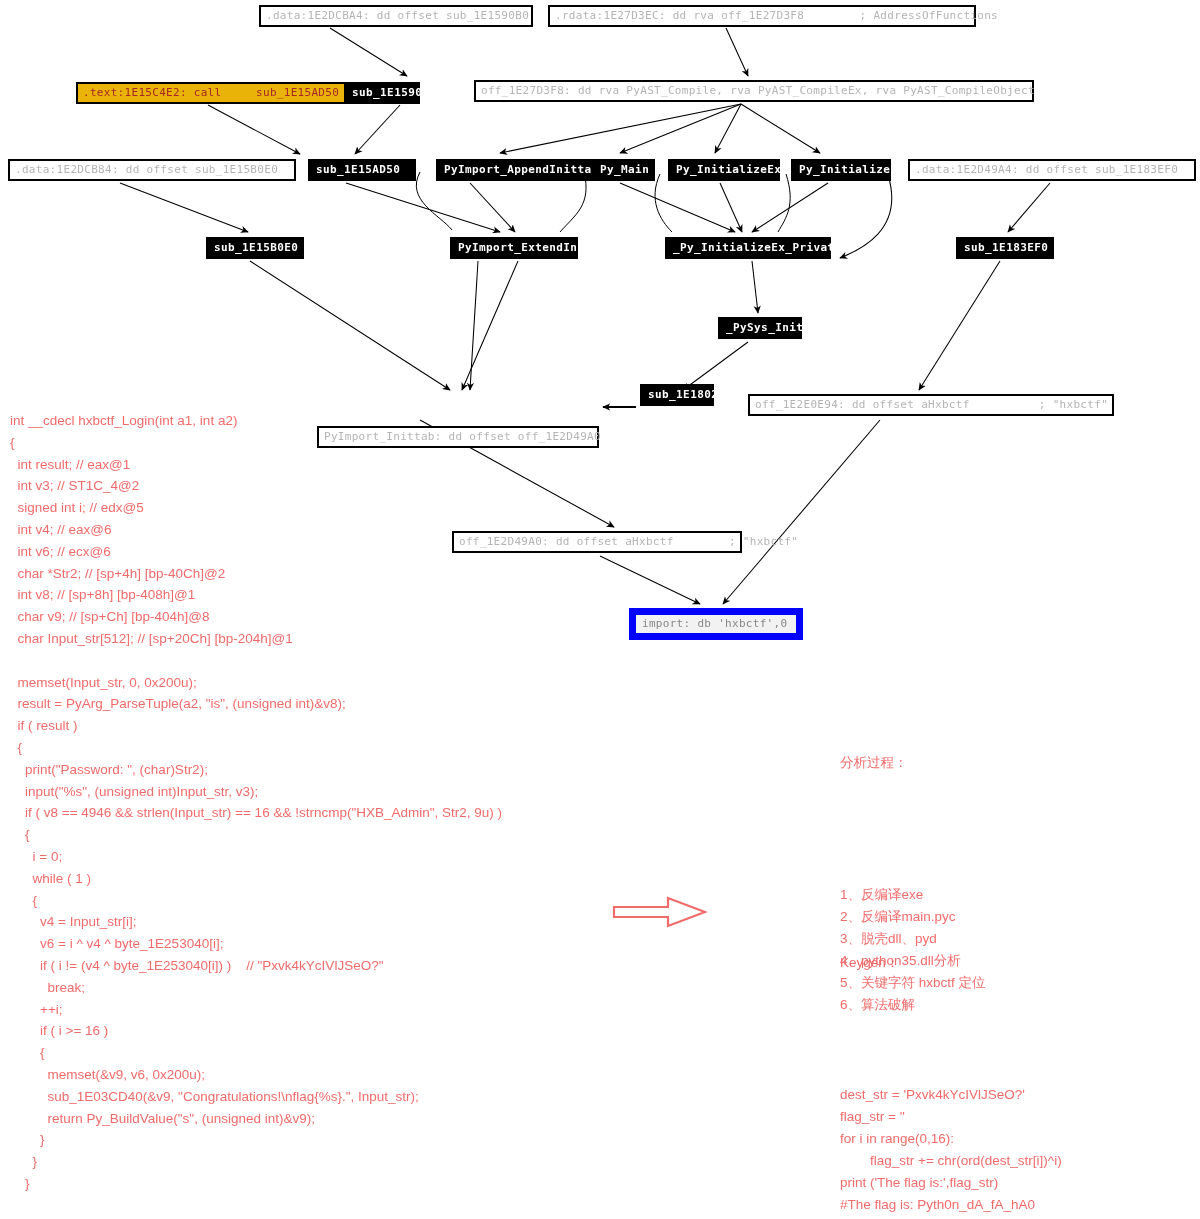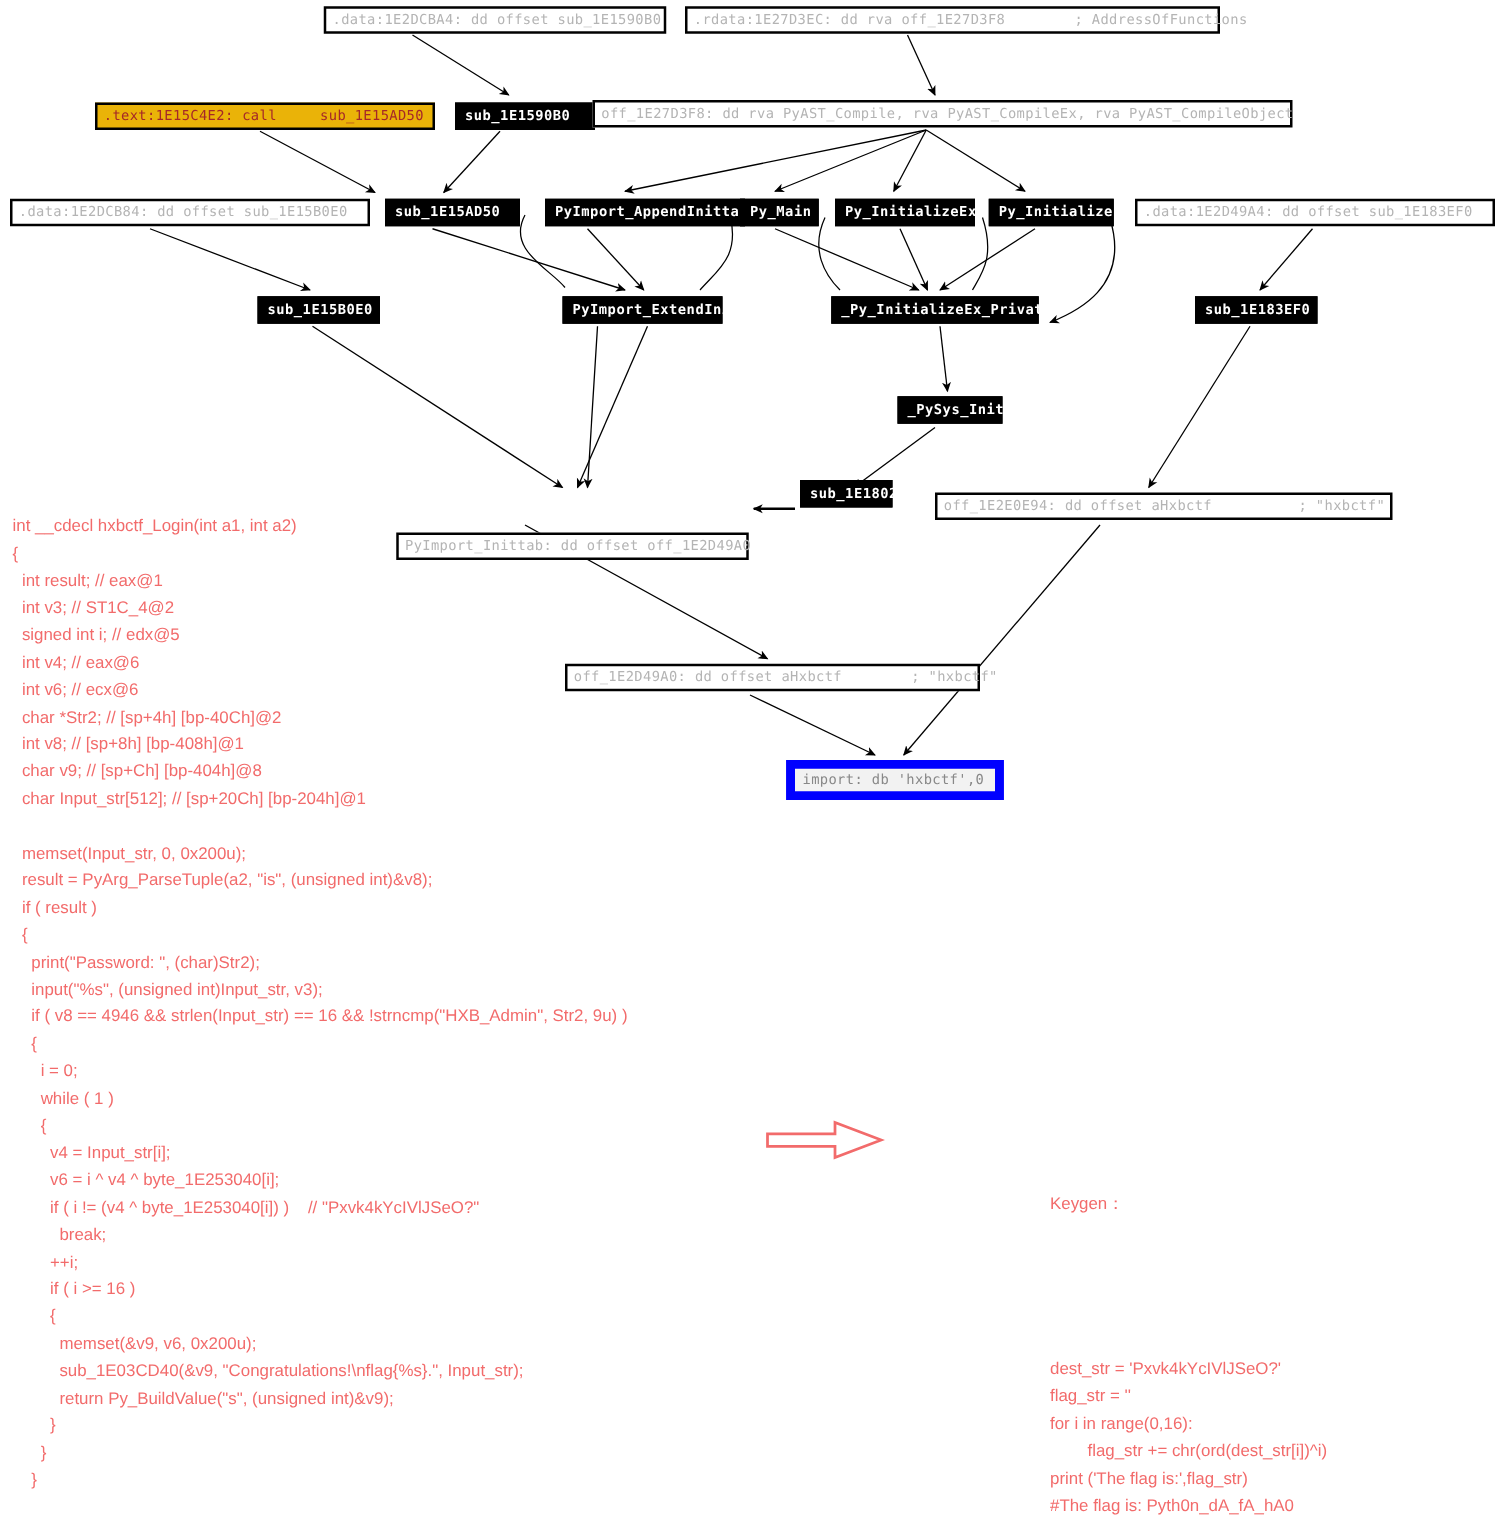--- a/index.html
+++ b/index.html
@@ -146,48 +146,53 @@
       <path d="M584,172 C 592,205 575,215 560,232"></path>
       <path d="M660,174 C 648,200 660,220 672,232"></path>
       <path d="M786,174 C 796,205 786,218 778,232"></path>
     </g>
   </svg>
 
   <div id="nodes">
       <div class="node n-data" style="left: 259px; top: 5px; width: 274px;">.data:1E2DCBA4: dd offset sub_1E1590B0</div>
       <div class="node n-data" style="left: 548px; top: 5px; width: 428px;">.rdata:1E27D3EC: dd rva off_1E27D3F8        ; AddressOfFunctions</div>
       <div class="node n-call" style="left: 76px; top: 82px; width: 272px;">.text:1E15C4E2: call     sub_1E15AD50</div>
-      <div class="node n-func" style="left: 364px; top: 82px; width: 112px;">sub_1E1590B0</div>
+      <div class="node n-func" style="left: 344px; top: 82px; width: 76px;">sub_1E1590B0</div>
       <div class="node n-data" style="left: 474px; top: 80px; width: 560px;">off_1E27D3F8: dd rva PyAST_Compile, rva PyAST_CompileEx, rva PyAST_CompileObject</div>
       <div class="node n-data" style="left: 8px; top: 159px; width: 288px;">.data:1E2DCB84: dd offset sub_1E15B0E0</div>
       <div class="node n-func" style="left: 308px; top: 159px; width: 108px;">sub_1E15AD50</div>
       <div class="node n-func" style="left: 436px; top: 159px; width: 160px; text-align: right;">PyImport_AppendInittab</div>
       <div class="node n-func" style="left: 592px; top: 159px; width: 63px;">Py_Main</div>
       <div class="node n-func" style="left: 668px; top: 159px; width: 112px;">Py_InitializeEx</div>
       <div class="node n-func" style="left: 791px; top: 159px; width: 100px;">Py_Initialize</div>
       <div class="node n-data" style="left: 908px; top: 159px; width: 288px;">.data:1E2D49A4: dd offset sub_1E183EF0</div>
       <div class="node n-func" style="left: 206px; top: 237px; width: 98px;">sub_1E15B0E0</div>
       <div class="node n-func" style="left: 450px; top: 237px; width: 128px;">PyImport_ExtendInittab</div>
       <div class="node n-func" style="left: 665px; top: 237px; width: 166px;">_Py_InitializeEx_Private</div>
       <div class="node n-func" style="left: 956px; top: 237px; width: 98px;">sub_1E183EF0</div>
       <div class="node n-func" style="left: 718px; top: 317px; width: 84px;">_PySys_Init</div>
       <div class="node n-data" style="left: 317px; top: 394px; width: 282px; margin-top: 32px;">PyImport_Inittab: dd offset off_1E2D49A0</div>
       <div class="node n-func" style="left: 640px; top: 384px; width: 74px;">sub_1E180270</div>
       <div class="node n-data" style="left: 748px; top: 394px; width: 366px;">off_1E2E0E94: dd offset aHxbctf          ; "hxbctf"</div>
-      <div class="node n-data" style="left: 452px; top: 531px; width: 332px;">off_1E2D49A0: dd offset aHxbctf        ; "hxbctf"</div>
+      <div class="node n-data" style="left: 452px; top: 531px; width: 290px;">off_1E2D49A0: dd offset aHxbctf        ; "hxbctf"</div>
       <div class="node n-hl" style="left: 629px; top: 608px; width: 174px;"><div class="inner">import: db 'hxbctf',0</div></div>
     </div>
 
 
   <div class="codeblock" style="left:10px;top:410px;" id="decomp"><span class="ln">int __cdecl hxbctf_Login(int a1, int a2)</span><span class="ln">{</span><span class="ln">  int result; // eax@1</span><span class="ln">  int v3; // ST1C_4@2</span><span class="ln">  signed int i; // edx@5</span><span class="ln">  int v4; // eax@6</span><span class="ln">  int v6; // ecx@6</span><span class="ln">  char *Str2; // [sp+4h] [bp-40Ch]@2</span><span class="ln">  int v8; // [sp+8h] [bp-408h]@1</span><span class="ln">  char v9; // [sp+Ch] [bp-404h]@8</span><span class="ln">  char Input_str[512]; // [sp+20Ch] [bp-204h]@1</span><span class="ln">&nbsp;</span><span class="ln">  memset(Input_str, 0, 0x200u);</span><span class="ln">  result = PyArg_ParseTuple(a2, "is", (unsigned int)&amp;v8);</span><span class="ln">  if ( result )</span><span class="ln">  {</span><span class="ln">    print("Password: ", (char)Str2);</span><span class="ln">    input("%s", (unsigned int)Input_str, v3);</span><span class="ln">    if ( v8 == 4946 &amp;&amp; strlen(Input_str) == 16 &amp;&amp; !strncmp("HXB_Admin", Str2, 9u) )</span><span class="ln">    {</span><span class="ln">      i = 0;</span><span class="ln">      while ( 1 )</span><span class="ln">      {</span><span class="ln">        v4 = Input_str[i];</span><span class="ln">        v6 = i ^ v4 ^ byte_1E253040[i];</span><span class="ln">        if ( i != (v4 ^ byte_1E253040[i]) )    // "Pxvk4kYcIVlJSeO?"</span><span class="ln">          break;</span><span class="ln">        ++i;</span><span class="ln">        if ( i &gt;= 16 )</span><span class="ln">        {</span><span class="ln">          memset(&amp;v9, v6, 0x200u);</span><span class="ln">          sub_1E03CD40(&amp;v9, "Congratulations!\nflag{%s}.", Input_str);</span><span class="ln">          return Py_BuildValue("s", (unsigned int)&amp;v9);</span><span class="ln">        }</span><span class="ln">      }</span><span class="ln">    }</span></div>
 
   <svg class="big-arrow" style="left:612px;top:895px;" width="96" height="34" viewBox="0 0 96 34">
     <path d="M2,12 L56,12 L56,3 L93,17 L56,31 L56,22 L2,22 Z" fill="none" stroke="#f26b6b" stroke-width="2.2" stroke-linejoin="miter"></path>
   </svg>
 
+  <div class="notes" style="left:840px;top:708px;">
+    <span class="ln">分析过程：</span>
+    <span class="spacer"></span>
+    <span id="analysis-steps"><span class="ln">1、反编译exe</span><span class="ln">2、反编译main.pyc</span><span class="ln">3、脱壳dll、pyd</span><span class="ln">4、python35.dll分析</span><span class="ln">5、关键字符 hxbctf 定位</span><span class="ln">6、算法破解</span></span>
+  </div>
 
   <div class="notes" style="left:840px;top:908px;">
     <span class="ln">Keygen：</span>
     <span class="spacer"></span>
     <span id="keygen-lines"><span class="ln">dest_str = 'Pxvk4kYcIVlJSeO?'</span><span class="ln">flag_str = ''</span><span class="ln">for i in range(0,16):</span><span class="ln">        flag_str += chr(ord(dest_str[i])^i)</span><span class="ln">print ('The flag is:',flag_str)</span><span class="ln">#The flag is: Pyth0n_dA_fA_hA0</span></span>
   </div>
 
 </div>
 
 </body></html>

